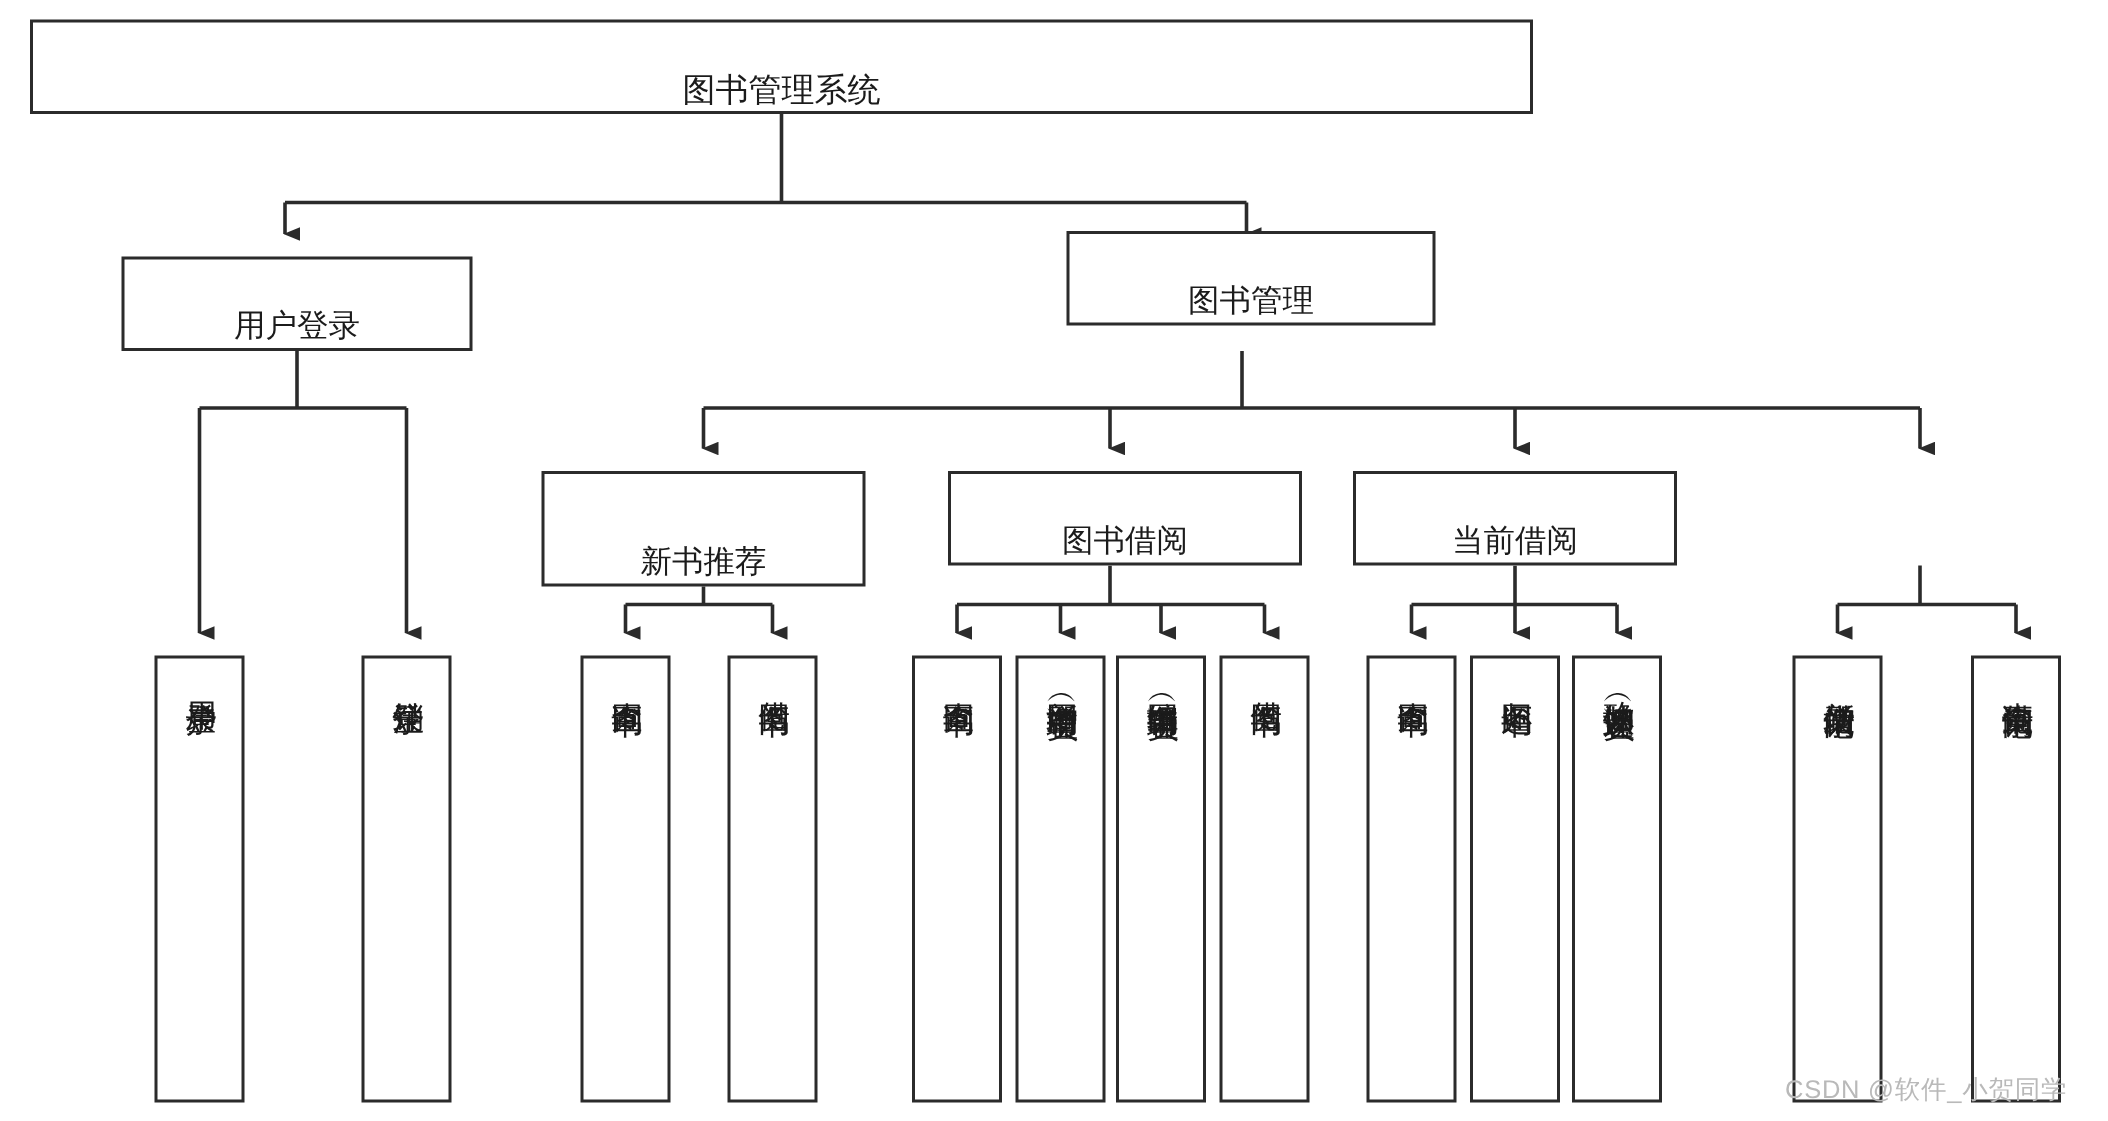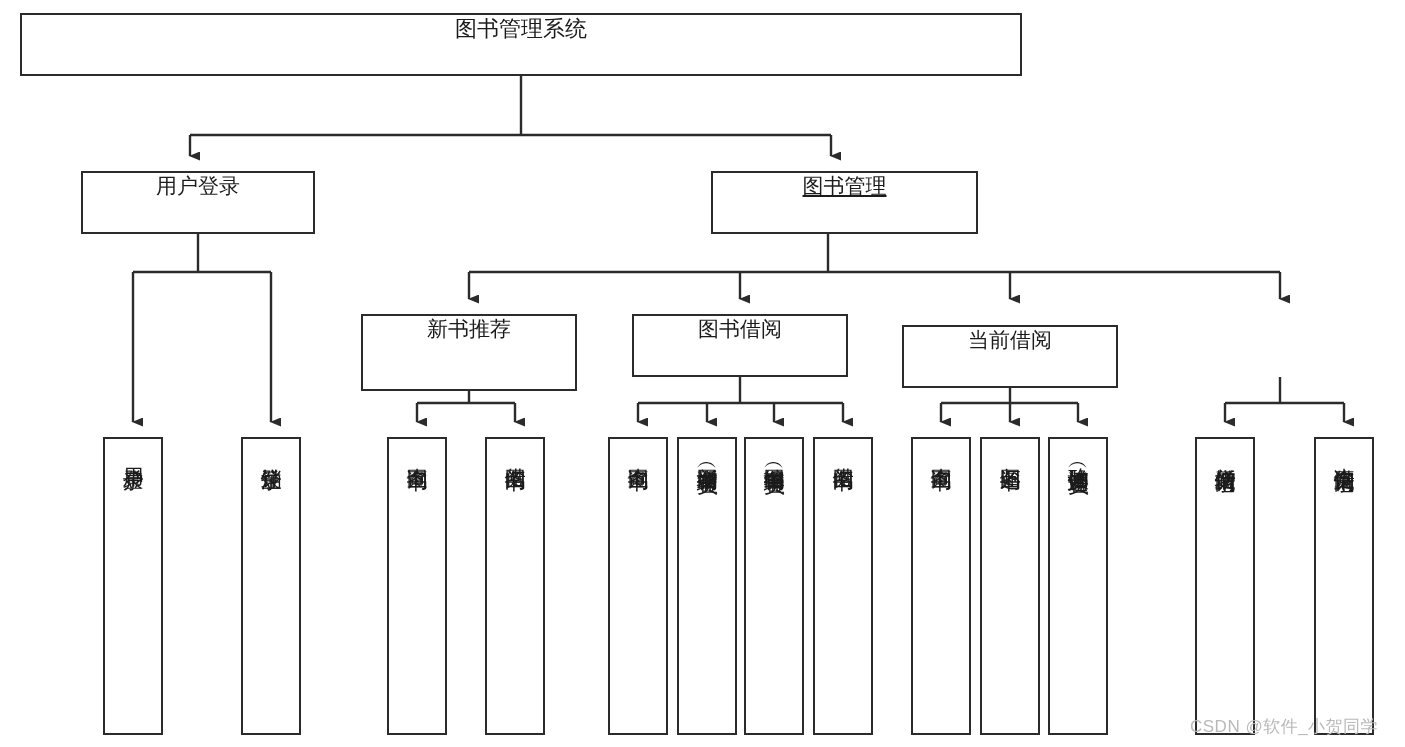--- a/index.html
+++ b/index.html
@@ -25,21 +25,21 @@
     width: 1405px;
     height: 747px;
     pointer-events: none;
   }
   .node {
     position: absolute;
     box-sizing: border-box;
     background: #ffffff;
     border: 2px solid #2b2b2b;
     display: flex;
-    align-items: flex-start;
+    align-items: flex-end;
     justify-content: center;
     color: #1b1b1b;
   }
   .node-label {
     display: block;
     text-align: center;
     line-height: 1.28;
     white-space: nowrap;
   }
   
@@ -129,33 +129,33 @@
   </svg>
 
   <div class="node root horizontal" style="left:20px; top:13px; width:1002px; height:63px;">
     <span class="node-label">图书管理系统</span>
   </div>
 
   <div class="node horizontal" style="left:81px; top:171px; width:234px; height:63px;">
     <span class="node-label">用户登录</span>
   </div>
 
-  <div class="node horizontal" style="left:711px; top:171px; width:267px; height:63px;text-decoration:underline;">
+  <div class="node horizontal" style="left:711px; top:154px; width:246px; height:63px;">
     <span class="node-label">图书管理</span>
   </div>
 
   <div class="node horizontal" style="left:361px; top:314px; width:216px; height:77px;">
     <span class="node-label">新书推荐</span>
   </div>
 
-  <div class="node horizontal" style="left:632px; top:314px; width:216px; height:63px;">
+  <div class="node horizontal" style="left:632px; top:314px; width:236px; height:63px;">
     <span class="node-label">图书借阅</span>
   </div>
 
-  <div class="node horizontal" style="left:902px; top:325px; width:216px; height:63px;">
+  <div class="node horizontal" style="left:902px; top:314px; width:216px; height:63px;">
     <span class="node-label">当前借阅</span>
   </div>
 
 
   <div class="node leaf" style="left:103px; top:437px; width:60px; height:298px;">
     <span class="node-label">用户登录</span>
   </div>
 
   <div class="node leaf" style="left:241px; top:437px; width:60px; height:298px;">
     <span class="node-label">注销登录</span>

